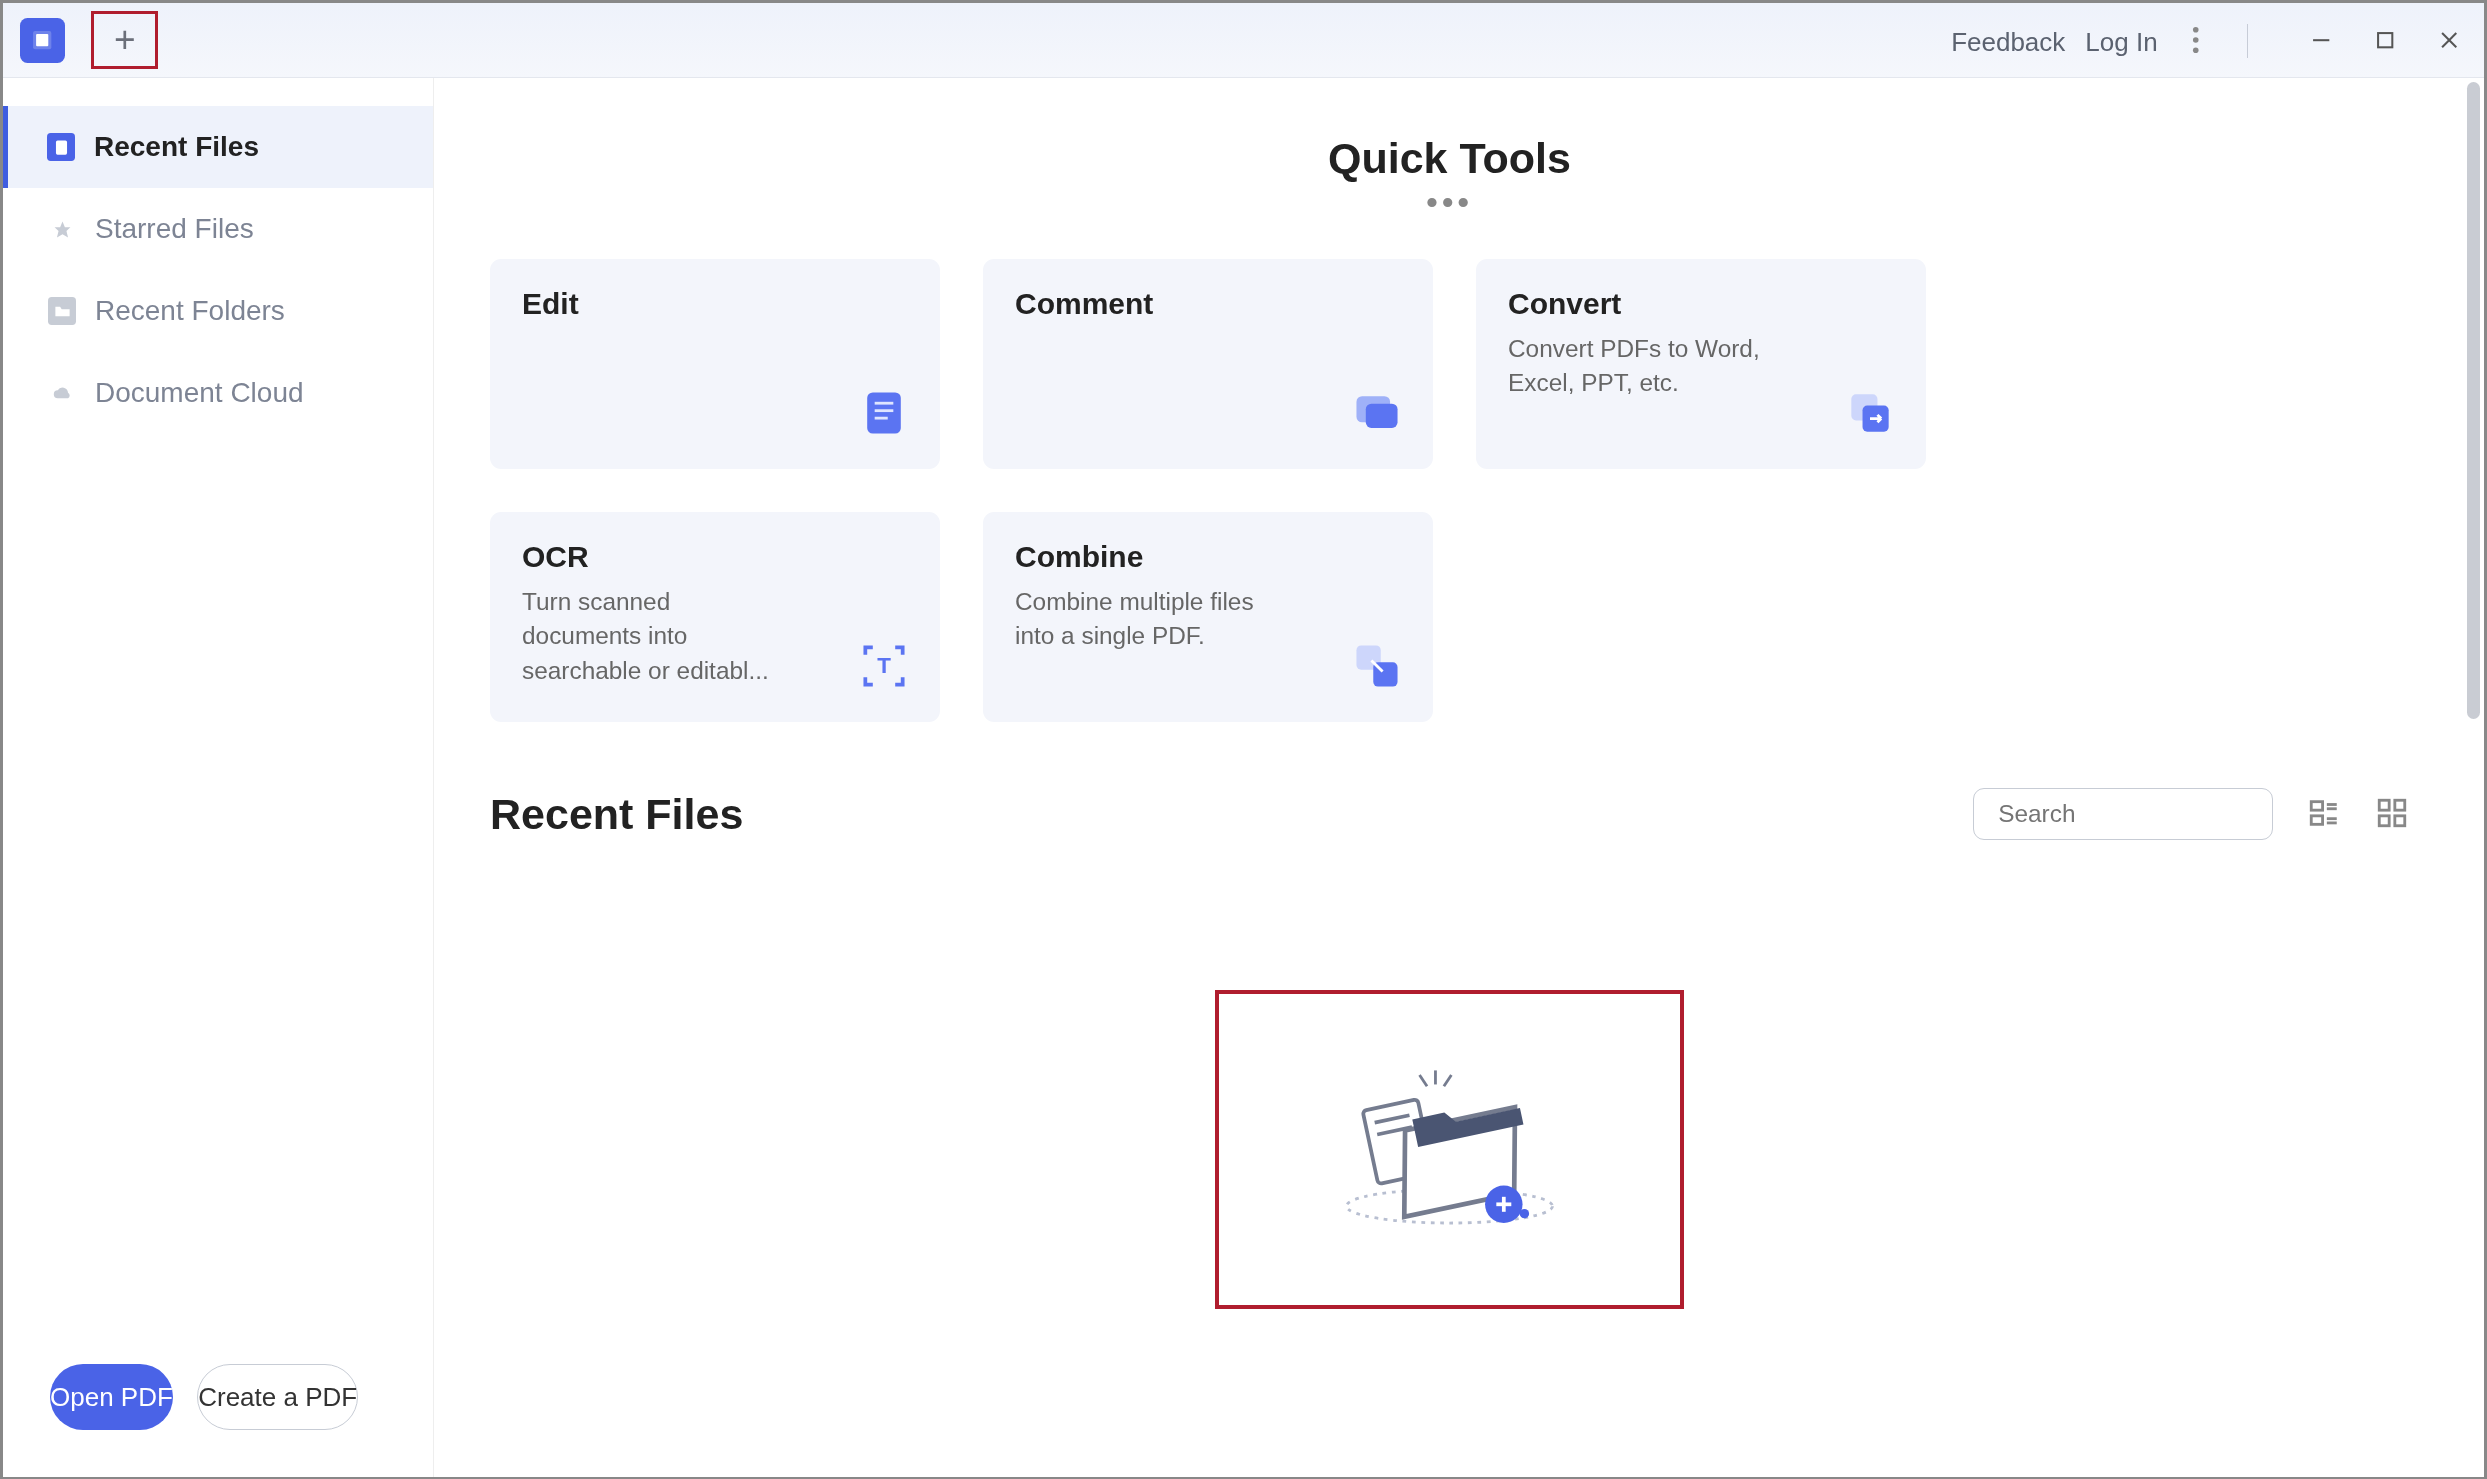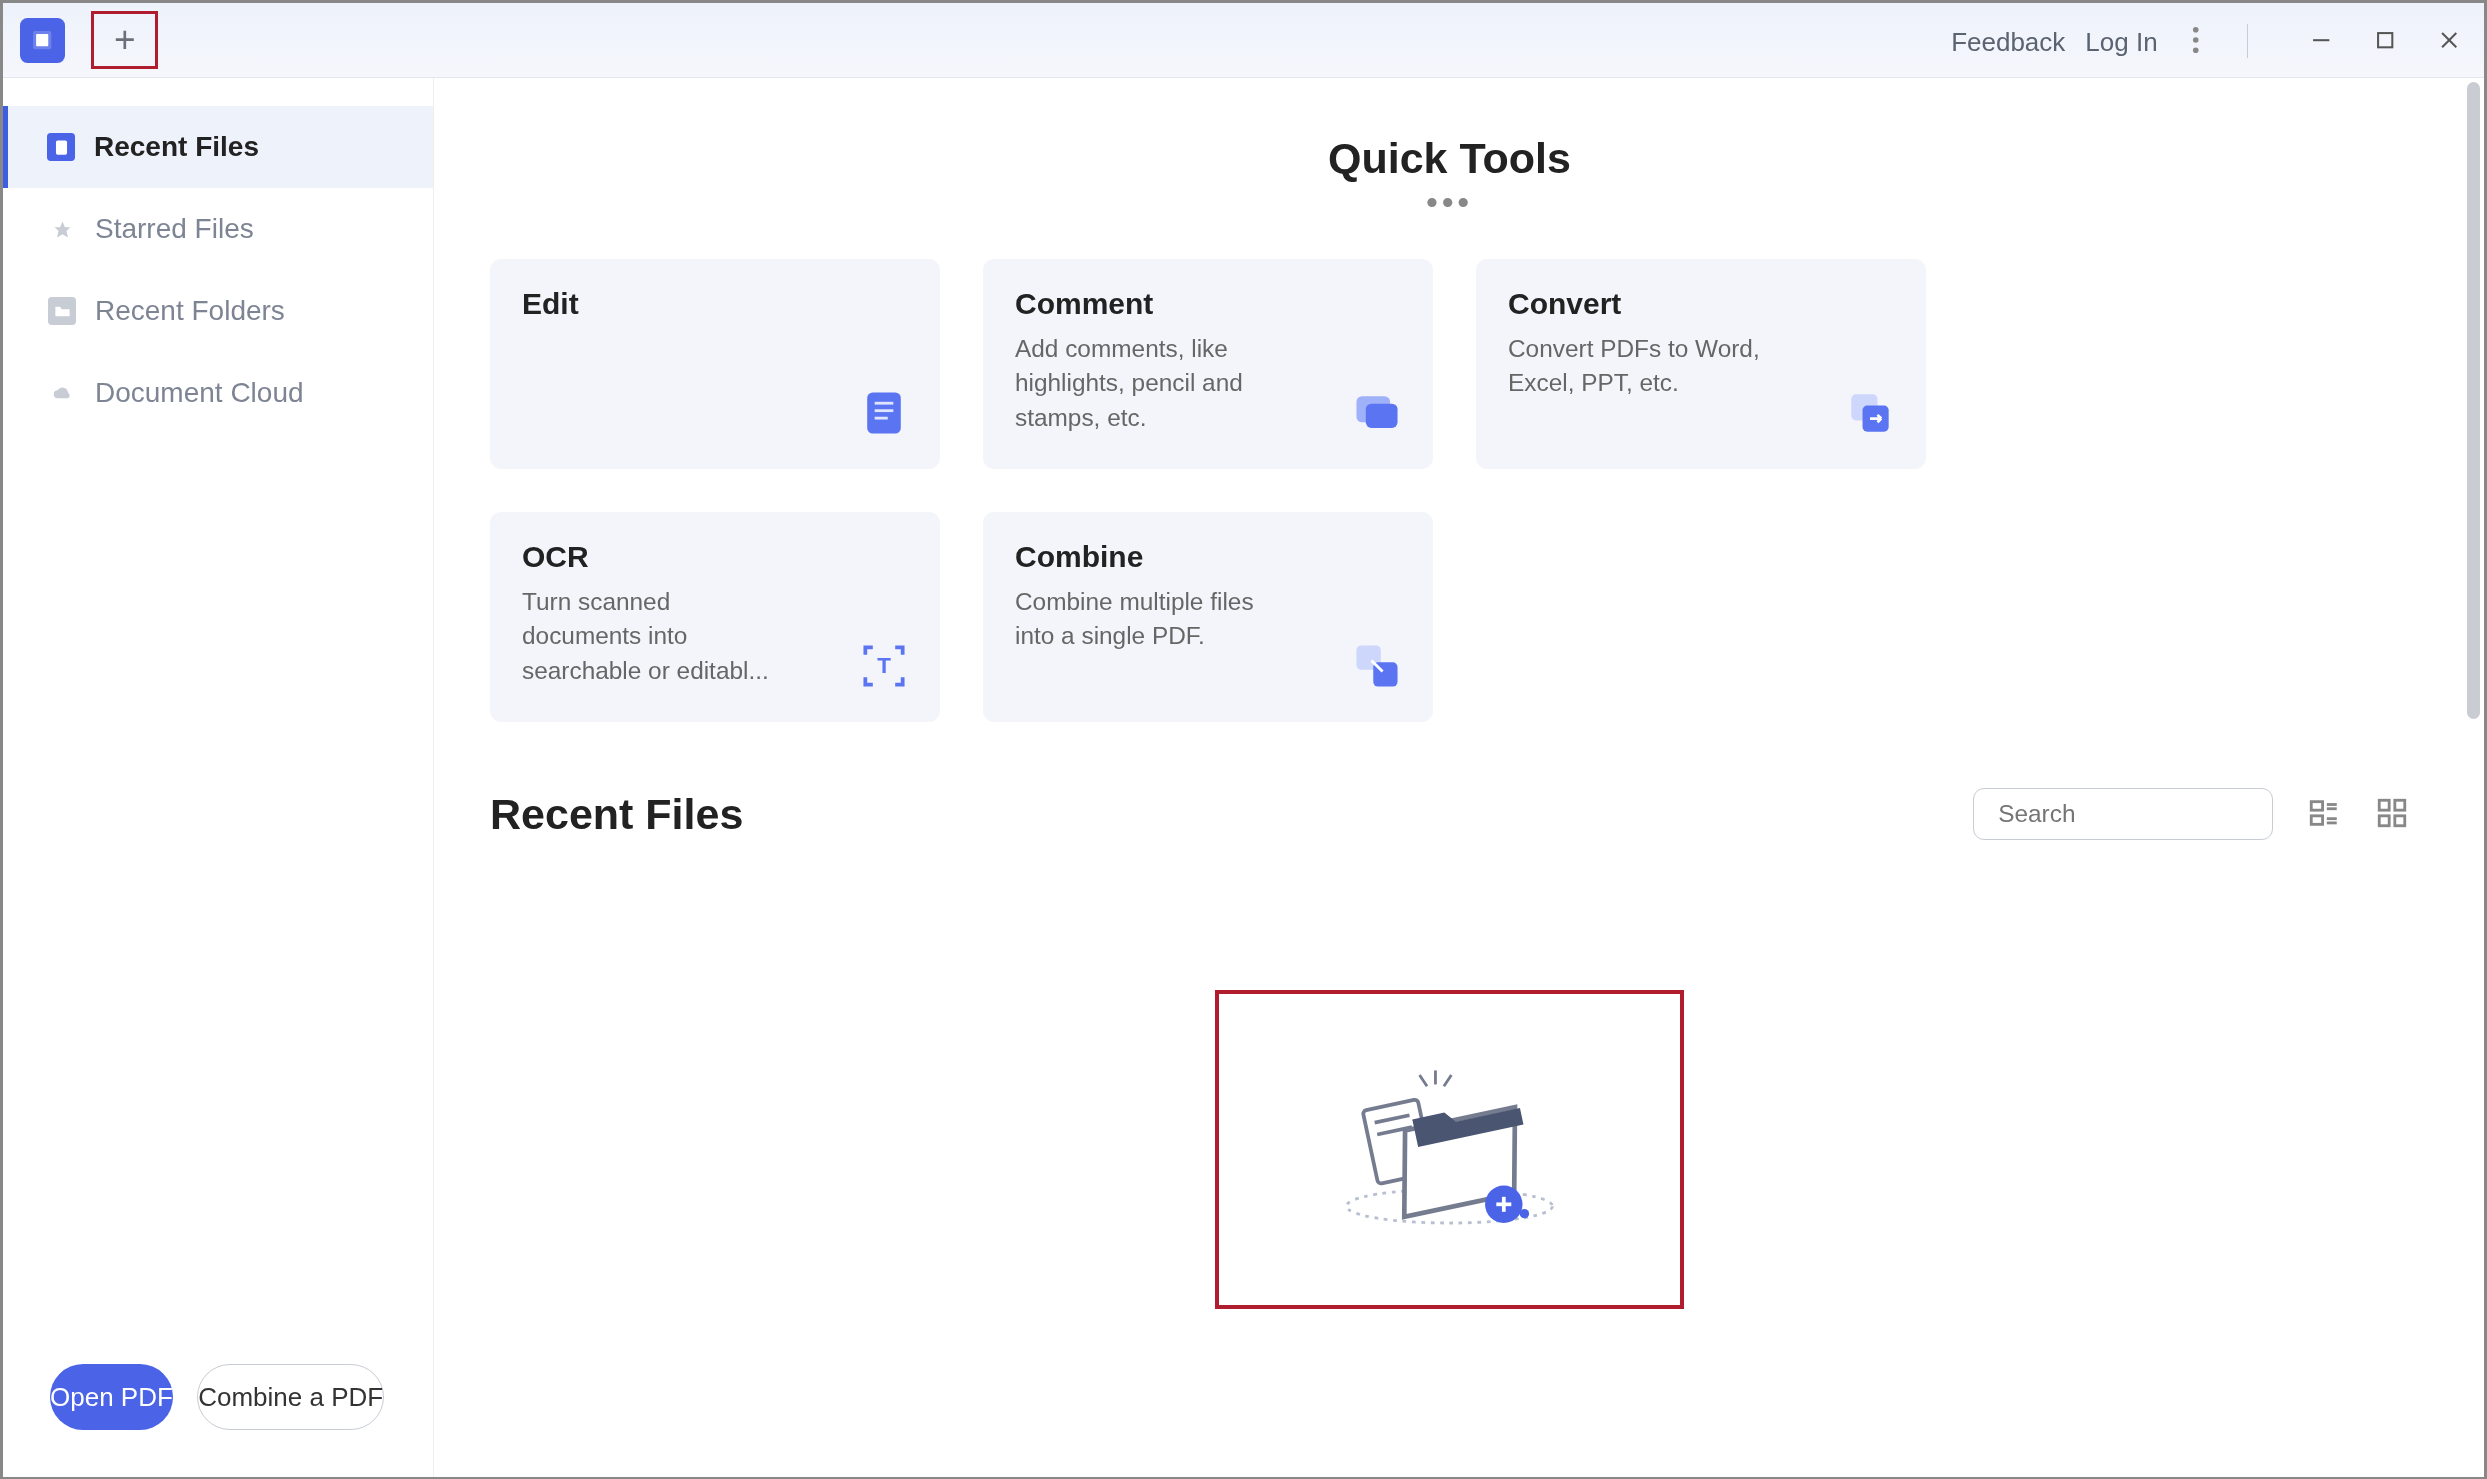--- a/index.html
+++ b/index.html
@@ -132,21 +132,21 @@
         <span class="nav-icon" style="background:none;">
             <svg viewBox="0 0 24 24">
               <path d="M6 18a5 5 0 010-10 7 7 0 0113 3 4 4 0 010 7H6z" fill="#c7ccd5"></path>
             </svg>
           </span>
         <span>Document Cloud</span>
       </div>
       <div class="filler"></div>
       <div class="sidebar-buttons">
         <div class="pill-btn pill-primary">Open PDF</div>
-        <div class="pill-btn pill-outline">Combine a PDF</div>
+        <div class="pill-btn pill-outline">Create a PDF</div>
       </div>
     </div>
 
     <div class="main">
       <div class="section-head">
         <div class="section-title">Quick Tools</div>
         <div class="more-icon">•••</div>
       </div>
 
       <div class="tools-grid">
@@ -156,21 +156,20 @@
             <svg viewBox="0 0 60 60">
                 <rect x="12" y="8" width="36" height="44" rx="6" fill="#5b74f2"></rect>
                 <rect x="20" y="18" width="20" height="3" fill="#dfe5ff"></rect>
                 <rect x="20" y="26" width="20" height="3" fill="#dfe5ff"></rect>
                 <rect x="20" y="34" width="14" height="3" fill="#dfe5ff"></rect>
               </svg>
           </div>
         </div>
         <div class="tool-card">
           <h3>Comment</h3>
-          <p>Add comments, like highlights, pencil and stamps, etc.</p>
           <div class="tool-icon">
             <svg viewBox="0 0 60 60">
                 <rect x="8" y="12" width="36" height="28" rx="6" fill="#9fb1f8"></rect>
                 <rect x="18" y="20" width="34" height="26" rx="6" fill="#5b74f2"></rect>
               </svg>
           </div>
         </div>
         <div class="tool-card">
           <h3>Convert</h3>
           <p>Convert PDFs to Word, Excel, PPT, etc.</p>

